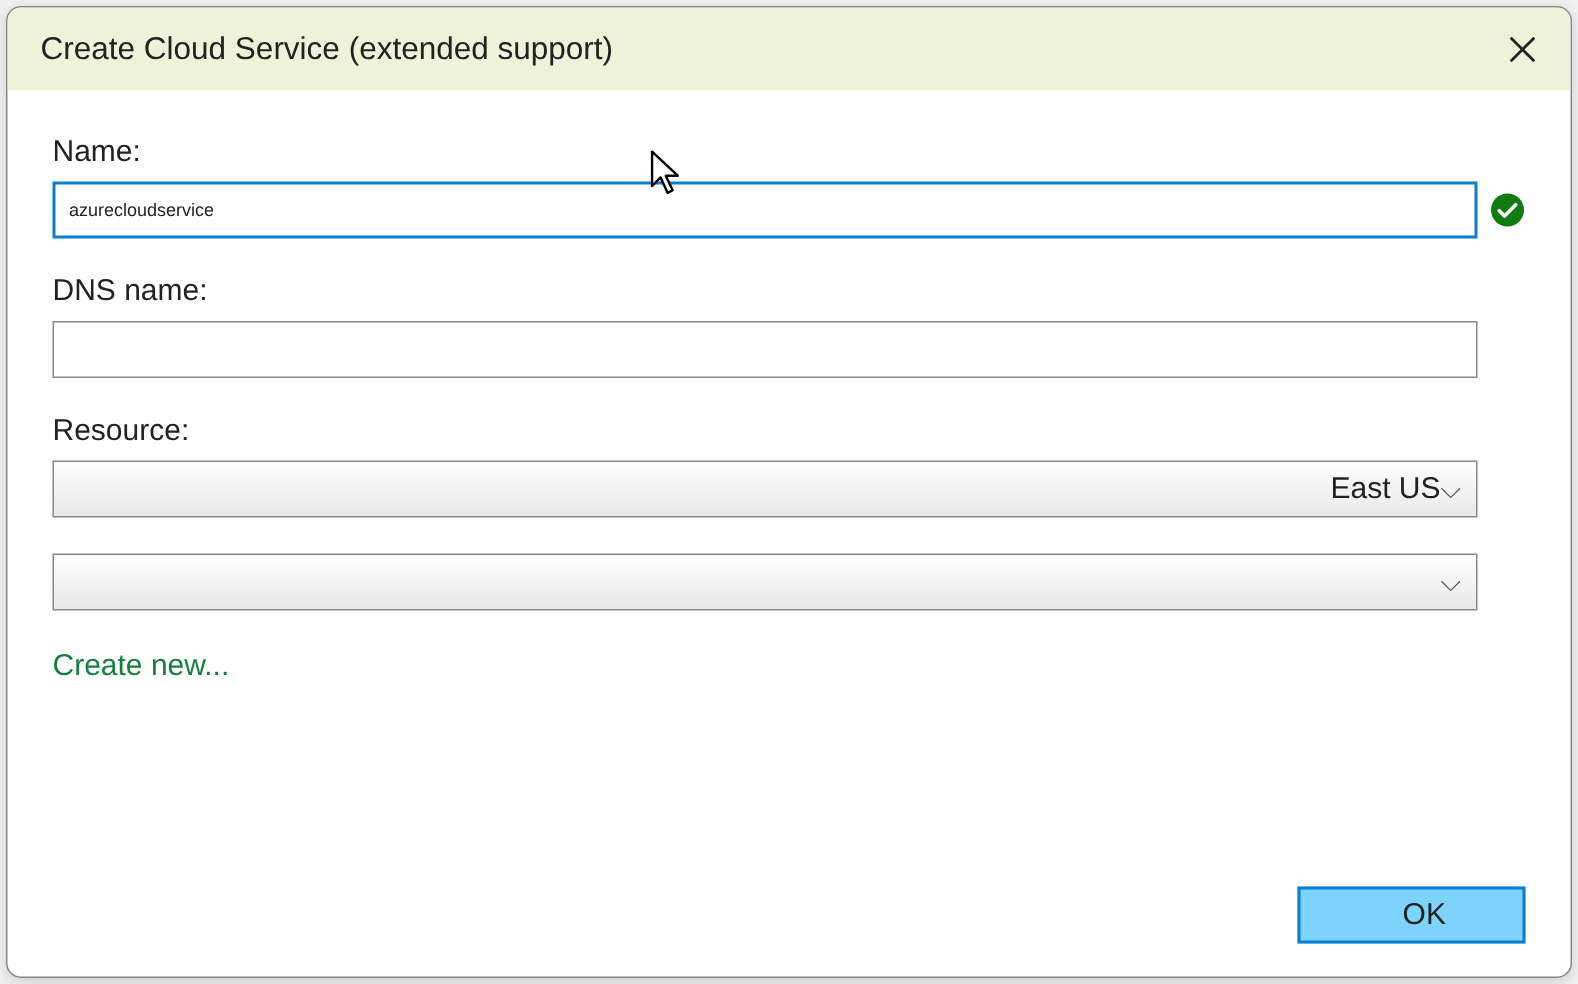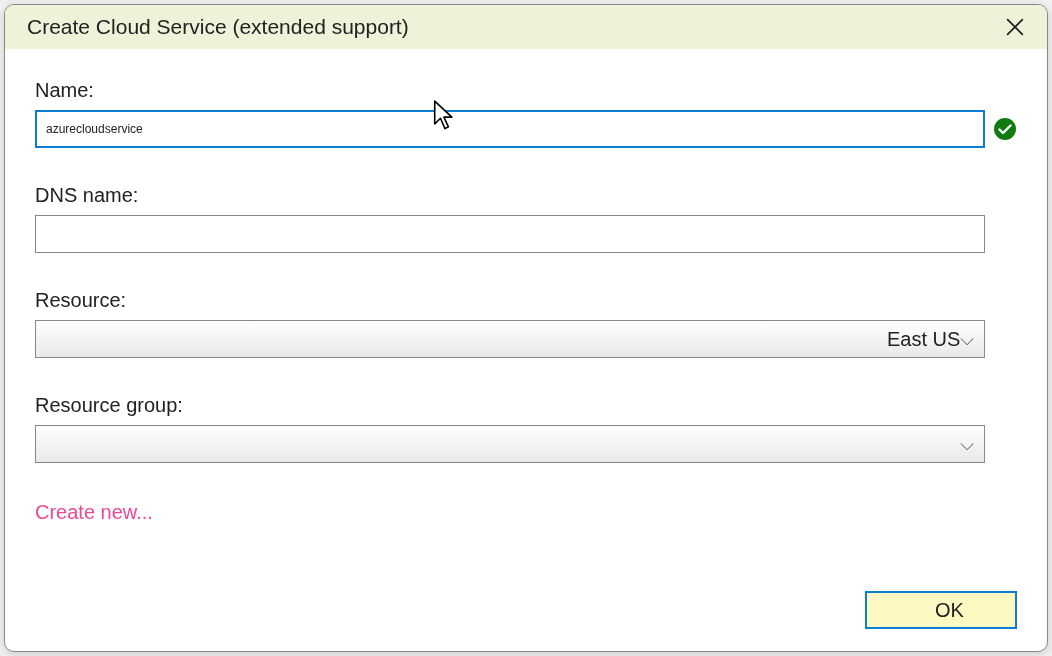--- a/index.html
+++ b/index.html
@@ -21,21 +21,21 @@
     width: 1044px;
     height: 648px;
     background: #ffffff;
     border: 1px solid #888;
     border-radius: 10px;
     overflow: hidden;
     box-shadow: 0 2px 8px rgba(0,0,0,0.15);
   }
   .titlebar {
     background: #eef2d8;
-    height: 44px;
+    height: 55px;
     display: flex;
     align-items: center;
     justify-content: space-between;
     padding: 0 18px 0 22px;
   }
   .titlebar .title {
     font-size: 21px;
     color: #222;
   }
   .close-icon {
@@ -47,21 +47,21 @@
     cursor: pointer;
   }
   .close-icon svg {
     width: 18px;
     height: 18px;
   }
   .content {
     padding: 30px 30px 10px 30px;
   }
   .field {
-    margin-bottom: 36px;
+    margin-bottom: 24px;
   }
   .field-label {
     font-size: 20px;
     color: #222;
     margin-bottom: 8px;
     display: block;
   }
   .input-row {
     display: flex;
     align-items: center;
@@ -102,21 +102,21 @@
     padding: 0 10px;
     font-size: 20px;
     color: #222;
     cursor: pointer;
   }
   .select-box .chevron {
     font-size: 18px;
     color: #555;
   }
   .link {
-    color: #ec4899;
+    color: #15803d;
     font-size: 20px;
     cursor: pointer;
     display: inline-block;
     margin-top: 2px;
   }
   .button-row {
     position: absolute;
     bottom: 22px;
     right: 30px;
     display: flex;
@@ -130,21 +130,21 @@
     border: 1px solid #888;
     background: linear-gradient(#fefefe, #e9e9e9);
     cursor: pointer;
     color: #222;
     display: flex;
     align-items: center;
     justify-content: center;
   }
   .btn.primary {
     border: 2px solid #0a7ed3;
-    background: #fef9c3;
+    background: #7dd3fc;
     padding-left: 17px;
   }
   .cursor-arrow {
     position: absolute;
     top: 100px;
     left: 432px;
     pointer-events: none;
     z-index: 1000;
   }
   .cursor-arrow svg {
@@ -200,21 +200,20 @@
       <div class="input-row">
         <div class="select-box">
           <span>East US</span>
           <span class="chevron">⌵</span>
         </div>
         <span class="spacer-valid"></span>
       </div>
     </div>
 
     <div class="field">
-      <label class="field-label">Resource group:</label>
       <div class="input-row">
         <div class="select-box">
           <span class="chevron">⌵</span>
         </div>
         <span class="spacer-valid"></span>
       </div>
     </div>
 
     <span class="link">Create new...</span>
 

